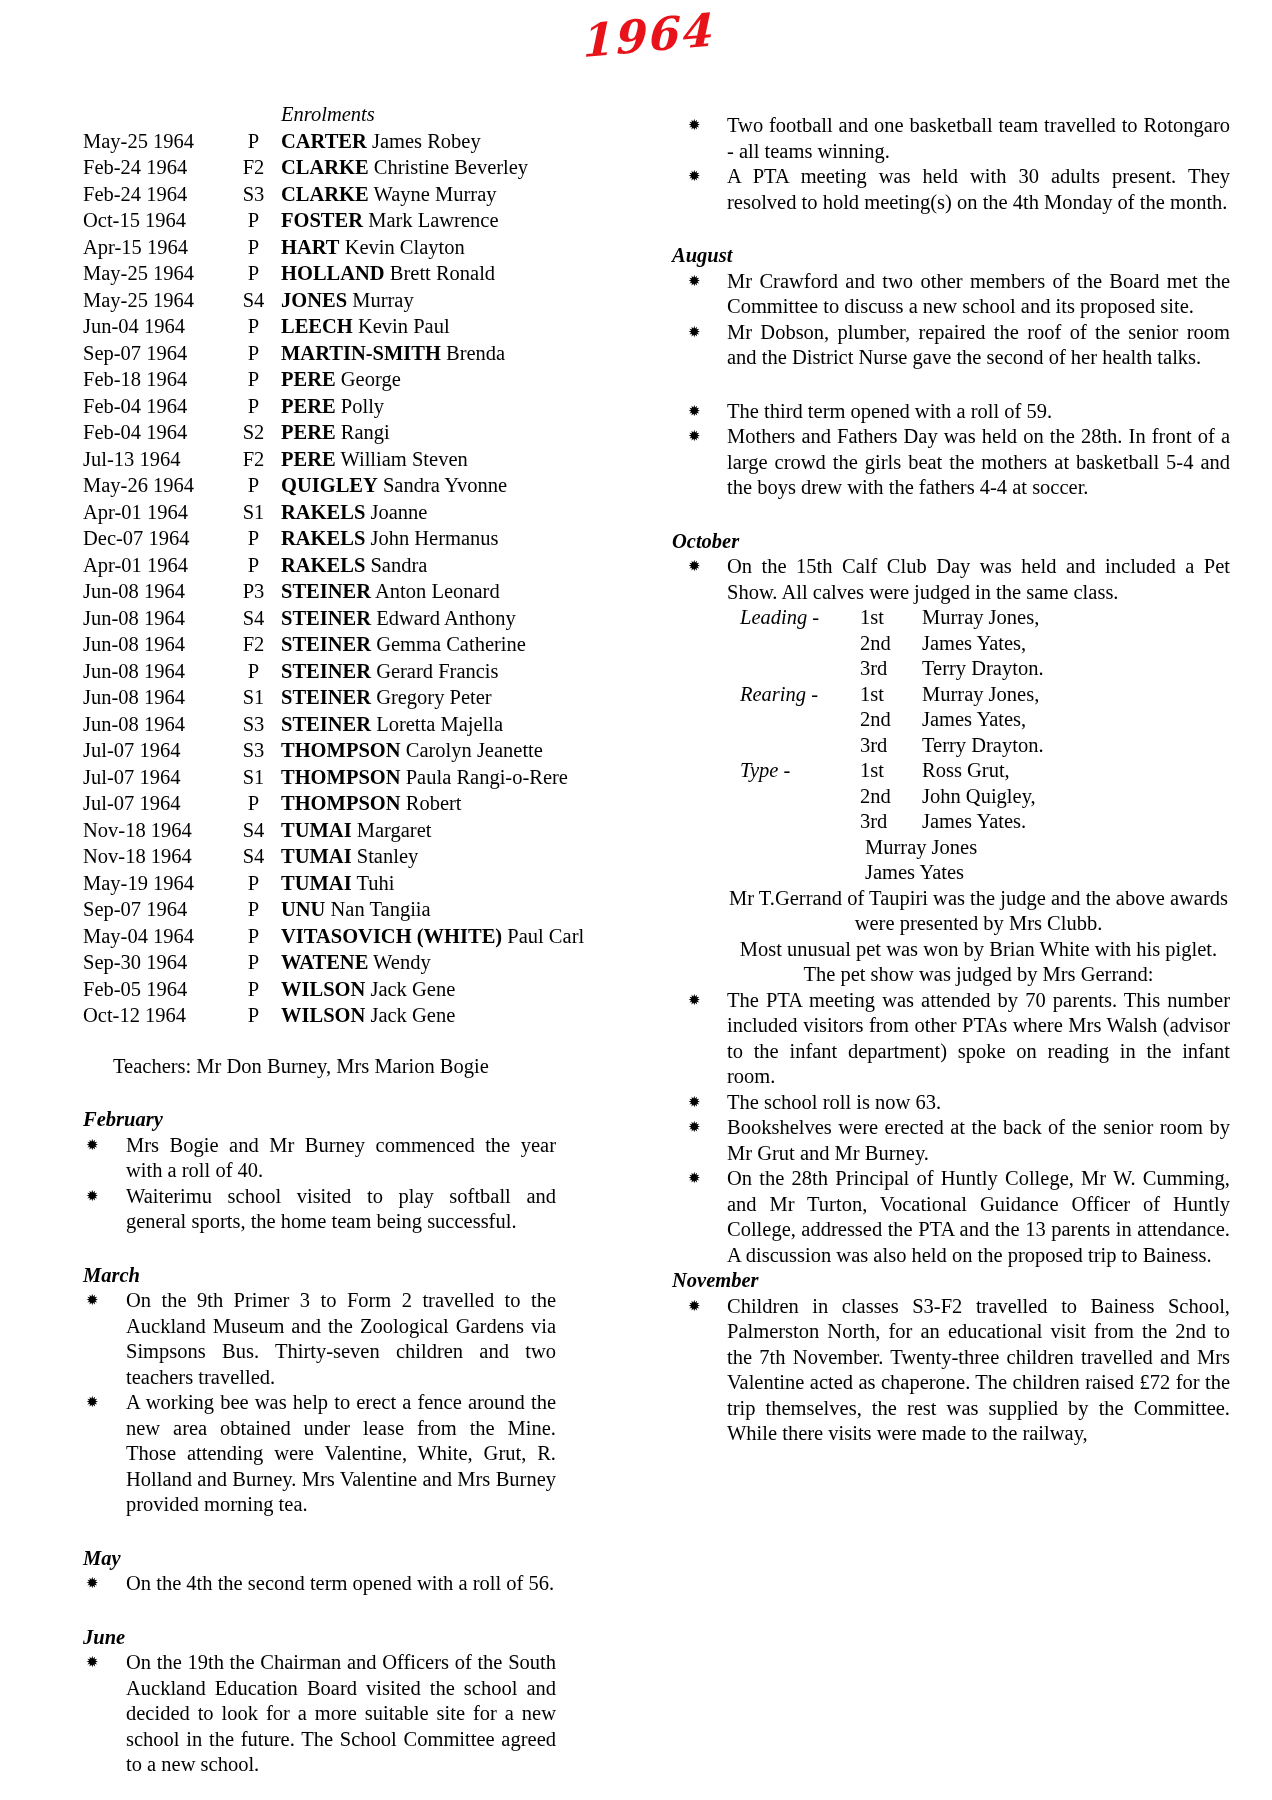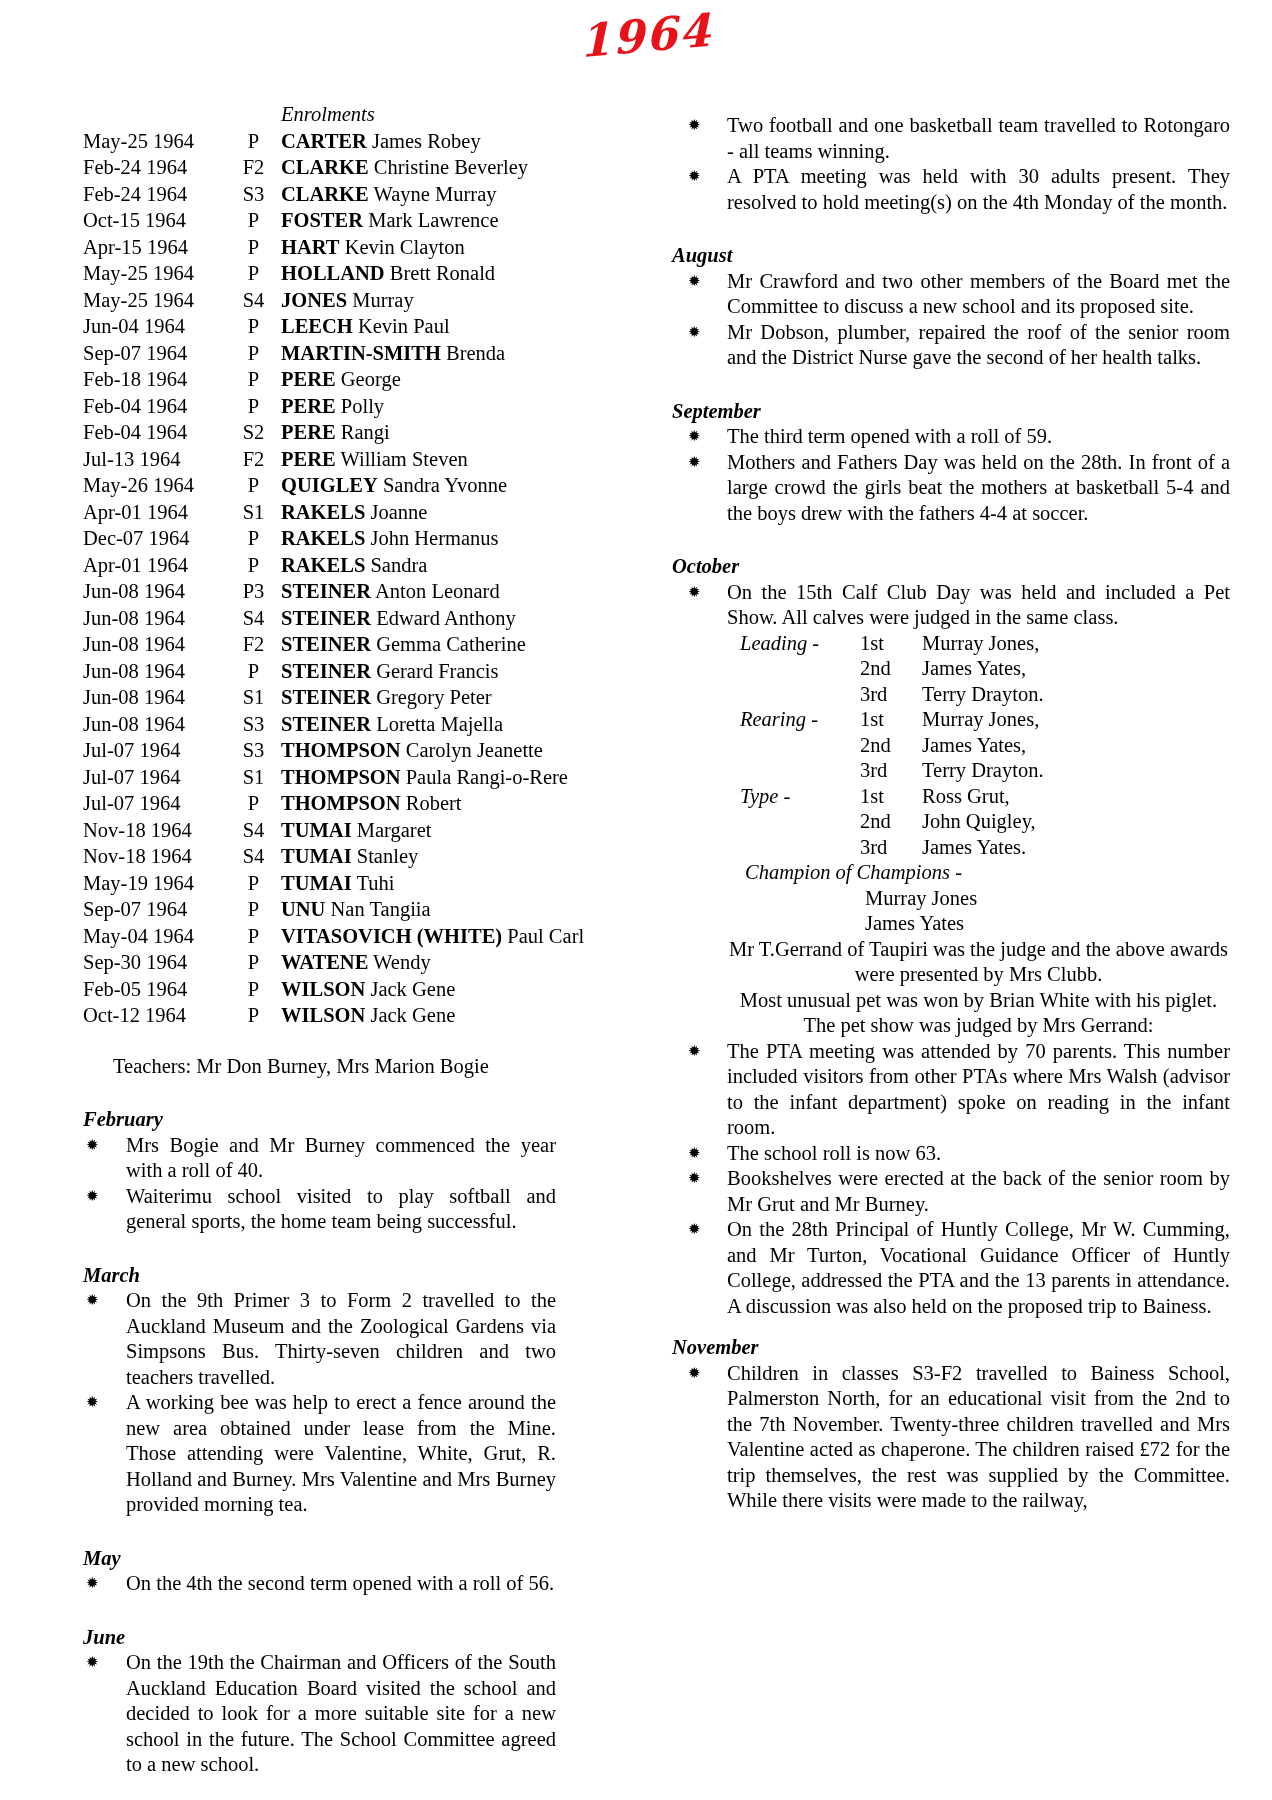--- a/index.html
+++ b/index.html
@@ -20,21 +20,21 @@
   .enrol-title{font-style:italic;margin-left:198px;}
   .enrol-row{display:grid;grid-template-columns:143px 55px 1fr;line-height:26.5px;}
   .enrol-date{text-align:left;white-space:nowrap;}
   .enrol-code{text-align:center;}
   .enrol-name{white-space:nowrap;}
   .surname{font-weight:bold;}
 
   .teachers{margin-top:25px;padding-left:30px;}
 
   .section{margin-top:28px;}
-  .section.no-gap{margin-top:16px;}
+  .section.no-gap{margin-top:0;}
   .month{font-weight:bold;font-style:italic;}
 
   .bullet-item{display:flex;align-items:flex-start;}
   .col-left .bullet{flex:0 0 43px;padding-left:3px;box-sizing:border-box;}
   .col-right .bullet{flex:0 0 55px;padding-left:16px;box-sizing:border-box;}
   .bullet{font-family:"DejaVu Sans",sans-serif;font-size:15px;}
   .bcontent{flex:1;min-width:0;}
   .btext{margin:0;text-align:justify;}
 
   .results-row{display:grid;grid-template-columns:120px 62px 1fr;padding-left:13px;}
@@ -301,21 +301,20 @@
             </div>
           </div>
           <div class="bullet-item">
             <span class="bullet">✹</span>
             <div class="bcontent">
               <p class="btext">Mr Dobson, plumber, repaired the roof of the senior room and the District Nurse gave the second of her health talks.</p>
             </div>
           </div>
         </div>
         <div class="section">
-          <div class="month">September</div>
           <div class="bullet-item">
             <span class="bullet">✹</span>
             <div class="bcontent">
               <p class="btext">The third term opened with a roll of 59.</p>
             </div>
           </div>
           <div class="bullet-item">
             <span class="bullet">✹</span>
             <div class="bcontent">
               <p class="btext">Mothers and Fathers Day was held on the 28th. In front of a large crowd the girls beat the mothers at basketball 5-4 and the boys drew with the fathers 4-4 at soccer.</p>
@@ -368,21 +367,20 @@
                   <span class="results-cat"></span>
                   <span class="results-place">2nd</span>
                   <span class="results-name">John Quigley,</span>
                 </div>
                 <div class="results-row">
                   <span class="results-cat"></span>
                   <span class="results-place">3rd</span>
                   <span class="results-name">James Yates.</span>
                 </div>
               </div>
-              <p class="champ-label">Champion of Champions -</p>
               <p class="champ-name">Murray Jones</p>
               <p class="champ-name">James Yates</p>
               <div class="notes">
                 <p class="note">Mr T.Gerrand of Taupiri was the judge and the above awards were presented  by Mrs Clubb.</p>
                 <p class="note">Most unusual pet was won by Brian White with his piglet.</p>
                 <p class="note">The pet show was judged by Mrs Gerrand:</p>
               </div>
             </div>
           </div>
           <div class="bullet-item">

